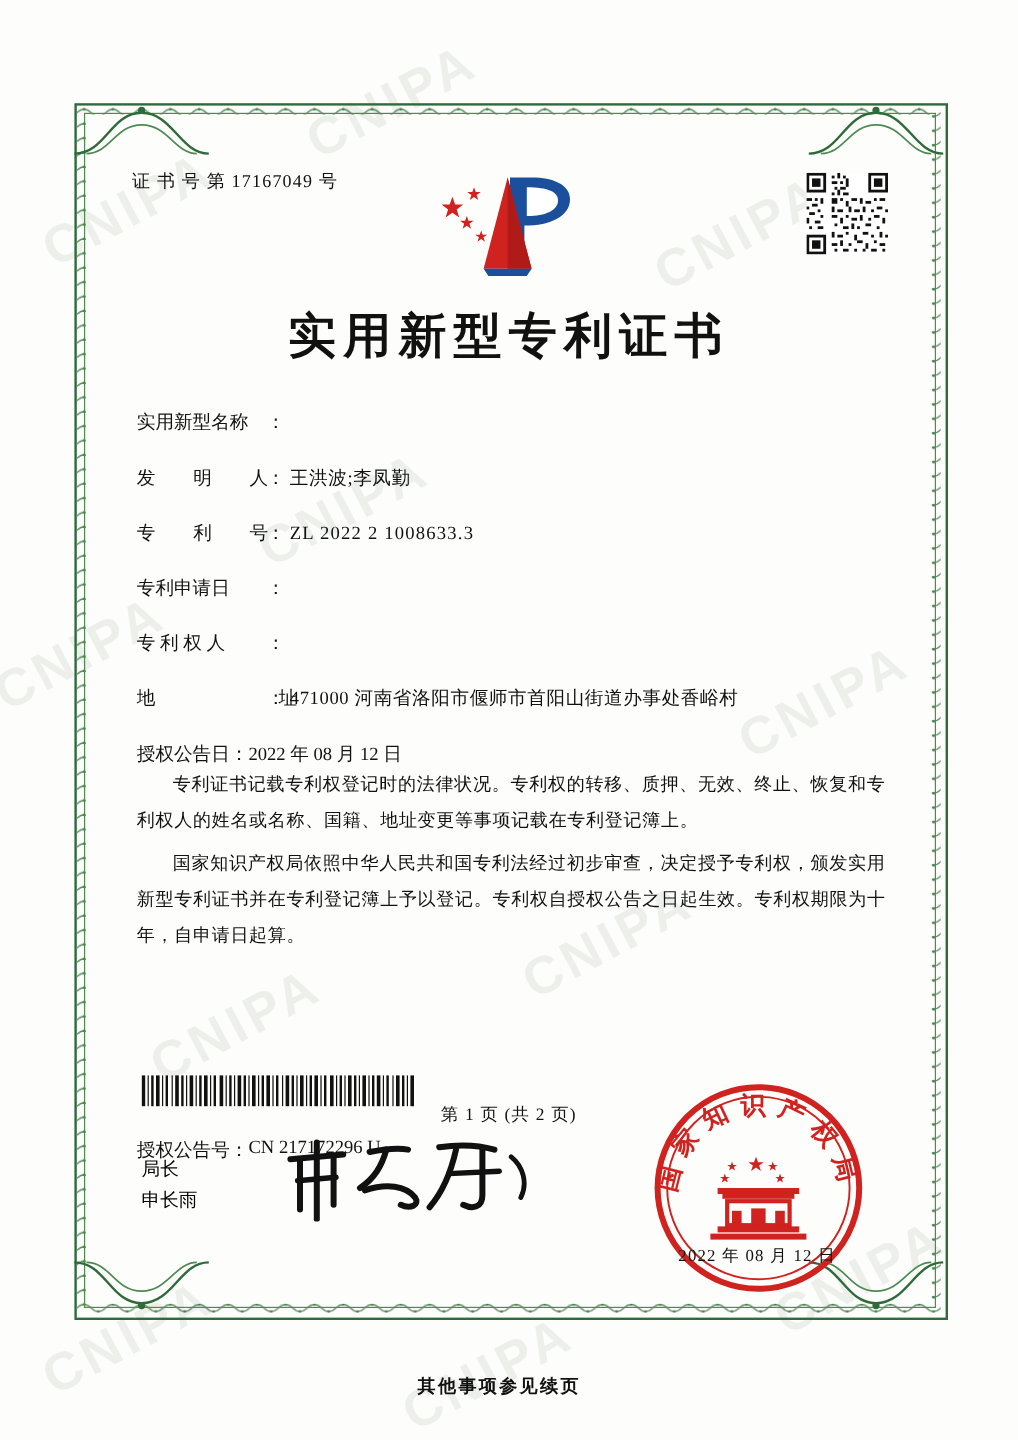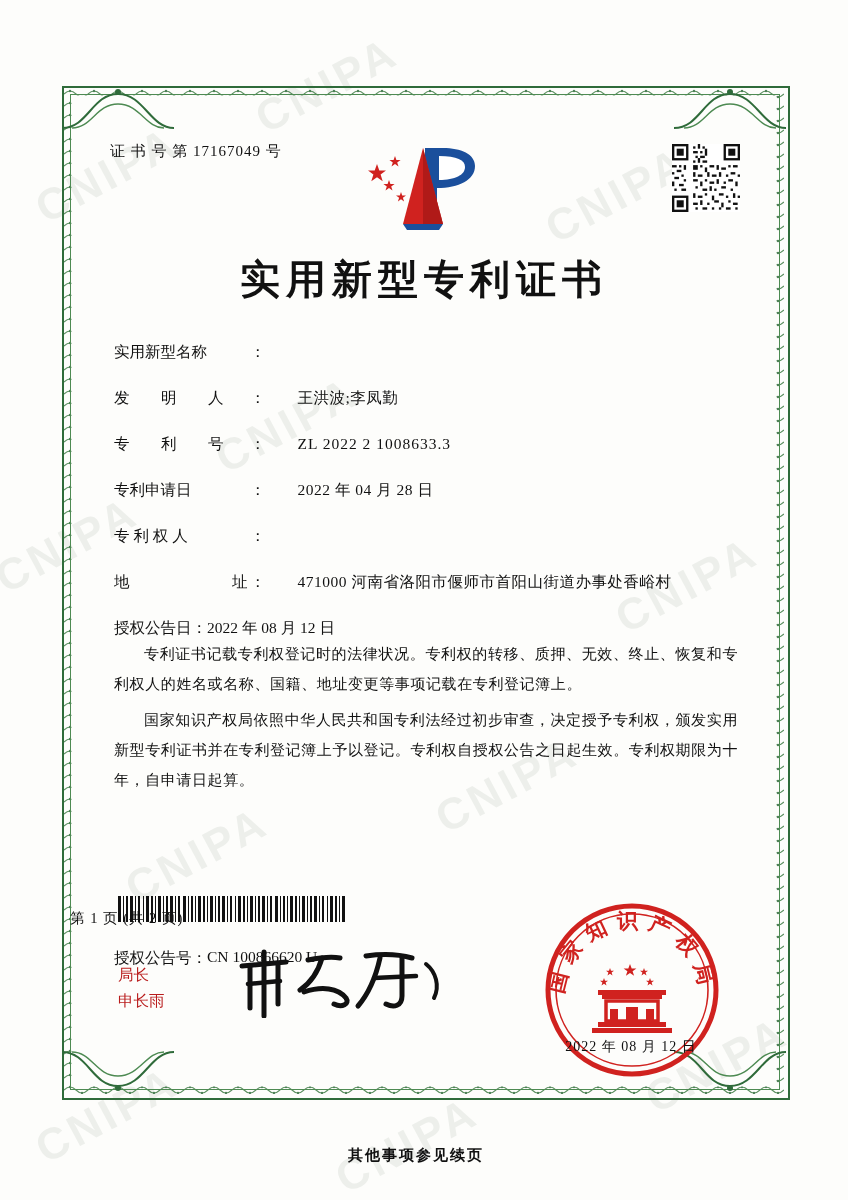--- a/index.html
+++ b/index.html
@@ -123,21 +123,20 @@
     left: 44px;
     right: 40px;
     top: 248px;
   }
   .field-row {
     display: flex;
     align-items: baseline;
     margin-bottom: 25px;
     font-size: 15.5px;
     color: #111;
-    gap: 28px;
   }
   .field-label {
     width: 108px;
     flex: 0 0 108px;
     letter-spacing: 0px;
     white-space: nowrap;
   }
   .field-label.sp1 { letter-spacing: 8px; }
   .field-label.sp2 { letter-spacing: 14px; }
   .field-colon { margin-right: 4px; }
@@ -181,21 +180,21 @@
     height: 26px;
     width: 228px;
   }
 
   .sign-block {
     position: absolute;
     left: 48px;
     top: 868px;
     font-size: 15.5px;
     line-height: 26px;
-    color: #b91c1c;
+    color: #000000;
   }
 
   .signature {
     position: absolute;
     left: 160px;
     top: 852px;
     width: 220px;
     height: 72px;
   }
 
@@ -214,21 +213,22 @@
     text-align: center;
     font-size: 14px;
     color: #111;
     letter-spacing: 1px;
   }
 
   .page-no {
     position: absolute;
     left: 0;
     right: 0;
-    bottom: 28px;
+    bottom: 18px;
+    text-align: center;
     font-size: 14.5px;
     color: #111;
     letter-spacing: 1px;
   }
 
   .footer-note {
     position: absolute;
     left: 0;
     right: 16px;
     top: 1146px;
@@ -416,41 +416,40 @@
         <span class="field-value">王洪波;李凤勤</span>
       </div>
       <div class="field-row">
         <span class="field-label sp1">专　利　号</span>
           <span class="field-colon">：</span>
         <span class="field-value mono">ZL 2022 2 1008633.3</span>
       </div>
       <div class="field-row">
         <span class="field-label">专利申请日</span>
           <span class="field-colon">：</span>
-        <span class="field-value">2022 年 04 月 28 日</span>
       </div>
       <div class="field-row">
         <span class="field-label">专 利 权 人</span>
           <span class="field-colon">：</span>
       </div>
       <div class="field-row">
         <span class="field-label sp2">地　　　址</span>
           <span class="field-colon">：</span>
         <span class="field-value">471000 河南省洛阳市偃师市首阳山街道办事处香峪村</span>
       </div>
       <div class="dual-row">
         <span class="dual-left">
           <span>授权公告日</span>
             <span>：</span>
           <span>2022 年 08 月 12 日</span>
         </span>
         <span class="dual-right">
           <span>授权公告号</span>
             <span>：</span>
-          <span>CN 100866620 U</span>
+          <span>CN 217172296 U</span>
         </span>
       </div>
     </div>
 
     <div class="paragraphs">
       <p>专利证书记载专利权登记时的法律状况。专利权的转移、质押、无效、终止、恢复和专利权人的姓名或名称、国籍、地址变更等事项记载在专利登记簿上。</p>
       <p>国家知识产权局依照中华人民共和国专利法经过初步审查，决定授予专利权，颁发实用新型专利证书并在专利登记簿上予以登记。专利权自授权公告之日起生效。专利权期限为十年，自申请日起算。</p>
     </div>
 
     <svg class="barcode" viewBox="0 0 228 26" preserveAspectRatio="none">

